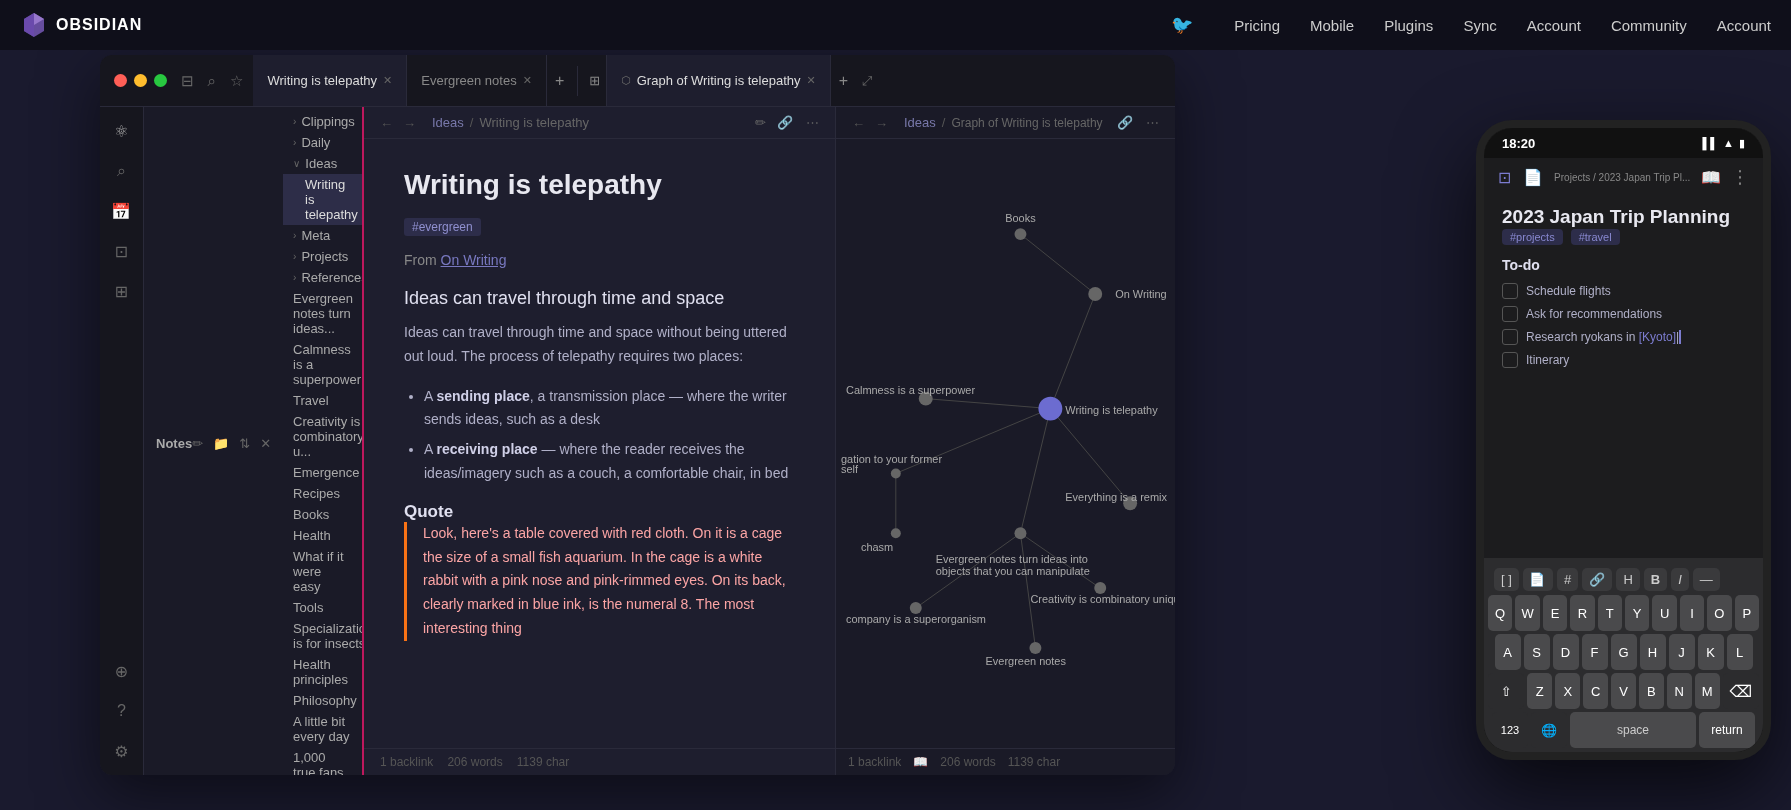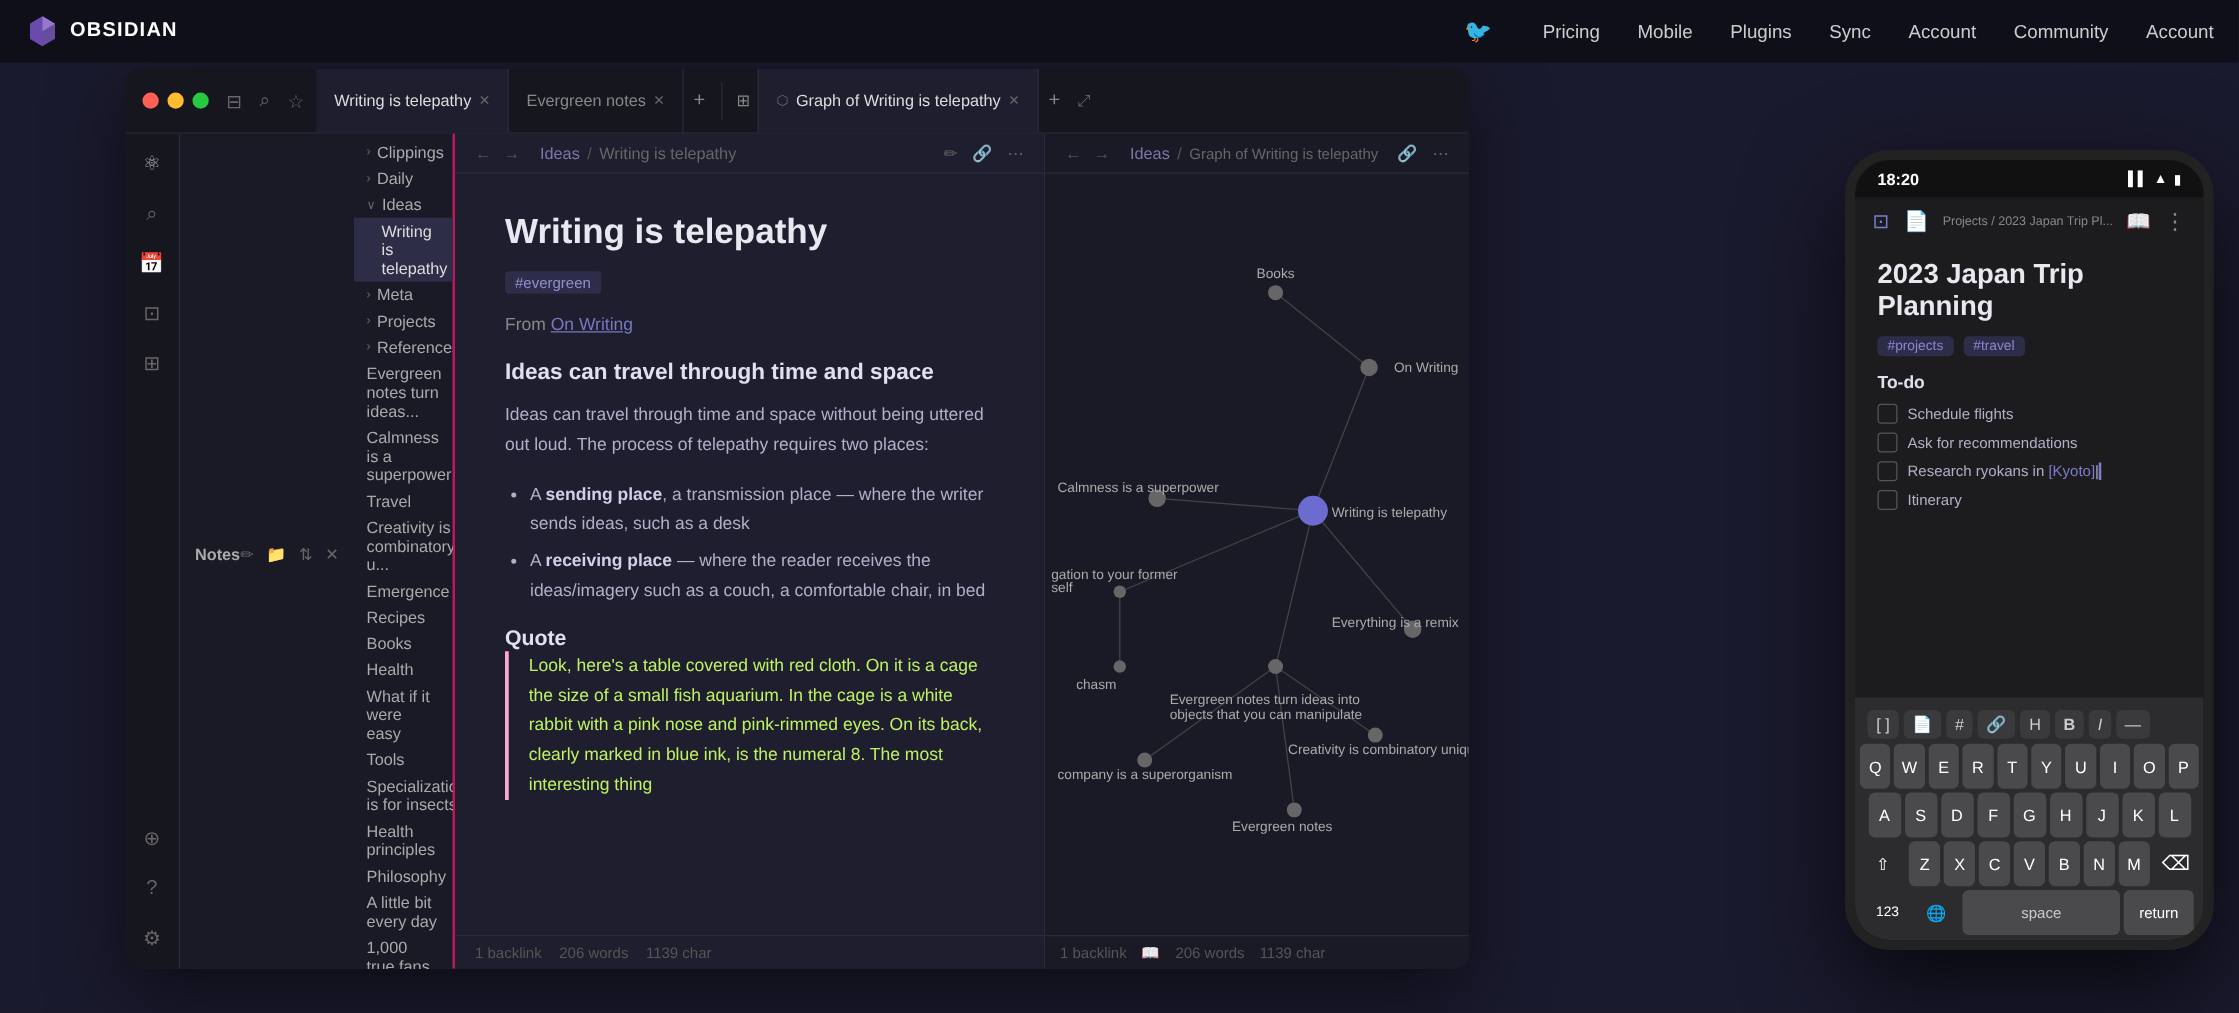--- a/index.html
+++ b/index.html
@@ -253,21 +253,21 @@
       margin-bottom: 16px;
     }
     .editor-from {
       font-size: 14px;
       color: #888;
       margin-bottom: 20px;
     }
     .editor-from a { color: #7878c0; }
     .editor-h2 {
       font-size: 18px;
-      font-weight: 700;
+      font-weight: 400;
       color: #e0e0f0;
       margin-bottom: 12px;
     }
     .editor-p {
       font-size: 14px;
       line-height: 1.7;
       color: #b0b0c8;
       margin-bottom: 16px;
     }
     .editor-ul {
@@ -280,23 +280,23 @@
       color: #b0b0c8;
       margin-bottom: 6px;
     }
     .editor-bold { font-weight: 700; color: #d0d0e8; }
     .editor-h3 {
       font-size: 17px;
       font-weight: 700;
       color: #e0e0f0;
     }
     .editor-blockquote {
-      border-left: 3px solid #f9a8d4;
+      border-left: 3px solid #f97316;
       padding-left: 16px;
-      color: #bef264;
+      color: #fca5a5;
       font-size: 14px;
       line-height: 1.7;
       margin-bottom: 16px;
     }
     .editor-status {
       padding: 6px 16px;
       font-size: 12px;
       color: #555;
       border-top: 1px solid #2a2a3a;
       display: flex;
@@ -391,24 +391,23 @@
       color: #888;
       text-align: center;
     }
     .phone-more { color: #888; font-size: 18px; }
     .phone-note-body {
       flex: 1;
       padding: 10px 18px;
       overflow-y: hidden;
     }
     .phone-note-title {
-      font-size: 22px;
+      font-size: 19px;
       font-weight: 700;
       color: #e8e8f0;
-      margin-bottom: 10px;
       line-height: 1.2;
     }
     .phone-tags {
       display: flex;
       gap: 8px;
       margin-bottom: 12px;
     }
     .phone-tag {
       background: #2d2d4a;
       color: #8888d0;

